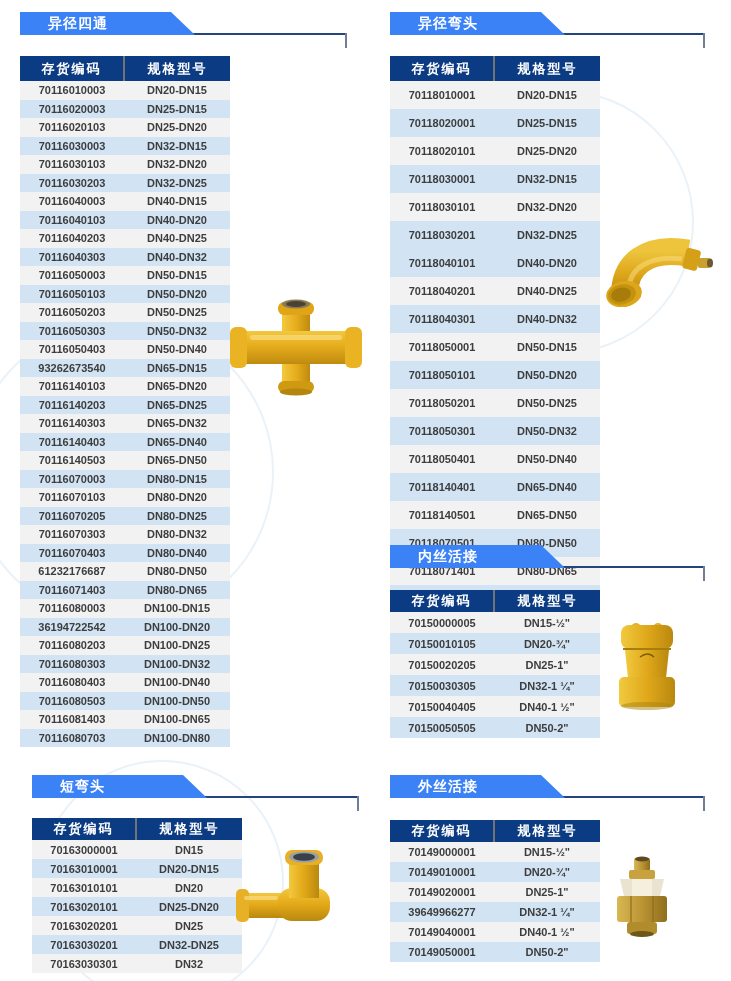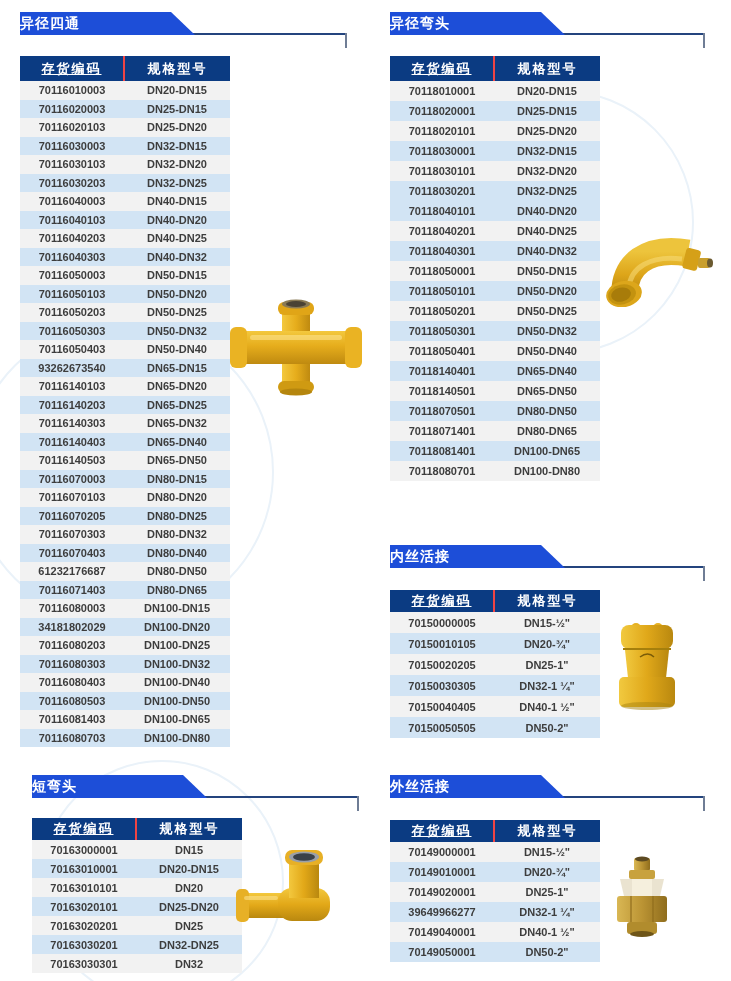--- a/index.html
+++ b/index.html
@@ -16,46 +16,46 @@
 
   .sec{position:absolute;z-index:1;}
   #sec-a{left:20px;top:12px;width:327px;}
   #sec-b{left:390px;top:12px;width:315px;}
   #sec-c{left:390px;top:545px;width:315px;}
   #sec-d{left:32px;top:775px;width:327px;}
   #sec-e{left:390px;top:775px;width:315px;}
 
   .flag{
     position:relative;z-index:2;width:175px;height:23px;box-sizing:border-box;
-    background:#1d4ed8;color:#ffffff;font-size:14px;font-weight:bold;
-    line-height:23px;padding-left:0;letter-spacing:1px;
+    background:#3b82f6;color:#ffffff;font-size:14px;font-weight:bold;
+    line-height:23px;padding-left:28px;letter-spacing:1px;
     clip-path:polygon(0 0, calc(100% - 24px) 0, 100% 100%, 0 100%);
   }
   .rule{position:absolute;left:172px;right:0;top:21px;height:2px;background:#24447e;}
   .rule::after{content:"";position:absolute;right:0;top:0;width:2px;height:15px;background:#6f7d95;}
 
   table.spec{border-collapse:collapse;table-layout:fixed;width:210px;position:relative;z-index:1;}
   #sec-a table.spec,#sec-b table.spec{margin-top:21px;}
   #sec-c table.spec{margin-top:22px;}
   #sec-d table.spec{margin-top:20px;}
   #sec-e table.spec{margin-top:22px;}
 
   table.spec th{
     background:#0b3b82;color:#ffffff;font-size:13px;font-weight:bold;
     height:25px;padding:0;text-align:center;letter-spacing:2px;
   }
   #sec-c th,#sec-d th,#sec-e th{height:22px;}
-  table.spec th:first-child{border-right:2px solid #ef4444;width:103px;text-decoration:underline;}
+  table.spec th:first-child{border-right:2px solid #737373;width:103px;}
 
   table.spec td{
     padding:0;text-align:center;font-size:11px;font-weight:bold;
     color:#3d3d3d;background:#f2f2f2;height:18.5px;
   }
   table.spec tr.alt td{background:#d2e4f4;}
-  #sec-b td{height:20px;}
+  #sec-b td{height:28px;}
   #sec-c td{height:21px;}
   #sec-d td{height:19px;}
   #sec-e td{height:20px;}
 
   .img{position:absolute;z-index:3;}
   #img-cross{left:228px;top:292px;width:135px;height:110px;}
   #img-elbow{left:592px;top:222px;width:135px;height:85px;}
   #img-union-f{left:606px;top:616px;width:82px;height:95px;}
   #img-tee{left:236px;top:846px;width:100px;height:92px;}
   #img-union-m{left:608px;top:856px;width:68px;height:82px;}
@@ -191,21 +191,21 @@
         </tr>
         <tr class="alt">
           <td>70116071403</td>
           <td>DN80-DN65</td>
         </tr>
         <tr>
           <td>70116080003</td>
           <td>DN100-DN15</td>
         </tr>
         <tr class="alt">
-          <td>34181802029</td>
+          <td>36194722542</td>
           <td>DN100-DN20</td>
         </tr>
         <tr>
           <td>70116080203</td>
           <td>DN100-DN25</td>
         </tr>
         <tr class="alt">
           <td>70116080303</td>
           <td>DN100-DN32</td>
         </tr>

